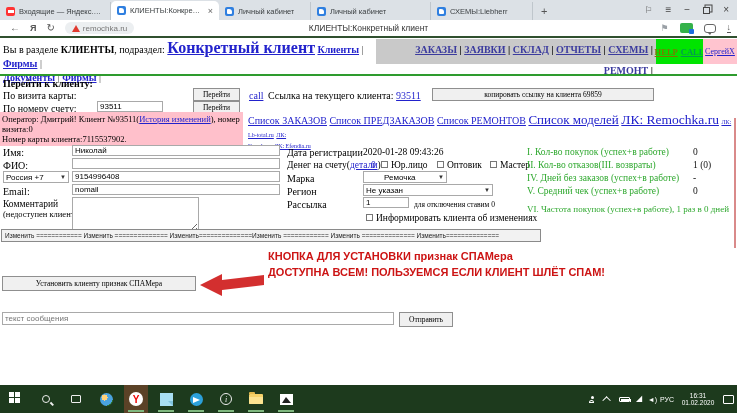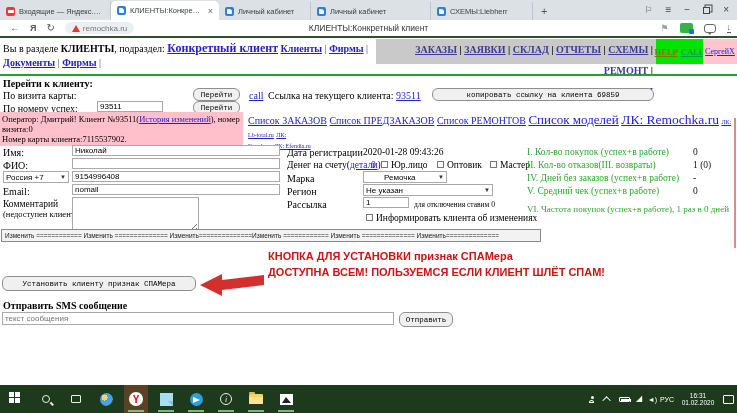--- a/index.html
+++ b/index.html
@@ -38,35 +38,35 @@
   .chat { width:12px; height:9px; border:1px solid #666; border-radius:3px; position:relative; background:#fff; }
   .chat::after { content:""; position:absolute; left:2px; bottom:-3px; border-left:3px solid transparent; border-right:2px solid transparent; border-top:3px solid #666; }
   .dl { font-size:9px; color:#555; border-bottom:1.5px solid #555; line-height:1; }
 
   #topline { position:absolute; left:0; top:36px; width:737px; height:2px; background:#30502f; }
 
   
   #page { position:absolute; left:0; top:38px; width:737px; height:347px; background:#fff; font-family:"Liberation Serif",serif; font-size:10px; color:#000; }
   #page a { color:#2222cc; text-decoration:underline; }
   .abs { position:absolute; }
-  .biglink { font-size:12px; font-weight:bold; }
+  .biglink { font-size:16px; font-weight:bold; }
   .hlink { font-size:10px; font-weight:bold; }
   .hsep { color:#444; }
   #menu-gray { left:376px; top:1px; width:280px; height:25px; background:#c9c9c9; text-align:right; font-size:10px; font-weight:bold; line-height:21px; padding-right:3px; font-family:"Liberation Serif",serif; }
   #menu-gray a { color:#3b3b9e; }
   #menu-green { left:656px; top:1px; width:47px; height:25px; display:flex; align-items:center; justify-content:center; gap:3px; font-size:8.5px; font-weight:bold; }
   #menu-green a.help { color:#7a7a00; }
   #menu-green a.call { color:#009a50; }
   #menu-pink { left:703px; top:1px; width:34px; height:25px; display:flex; align-items:center; justify-content:center; font-size:8px; }
   .hr-green { left:0; top:36px; width:737px; height:2px; background:#2e9b2e; }
 
   .lbl { font-size:10px; }
   .bold { font-weight:bold; }
   input.f, .f-like { font-family:"Liberation Sans",sans-serif; font-size:8px; border:1px solid #a9a9a9; height:11px; padding:0 2px; background:#fff; color:#000; }
-  button.b { font-family:Liberation Mono, monospace; font-size:7.5px; border:1px solid #8f8f8f; background:#f0f0f0; height:13px; border-radius:6px; color:#000; }
+  button.b { font-family:Liberation Serif, serif; font-size:7.5px; border:1px solid #8f8f8f; background:#f0f0f0; height:13px; border-radius:0; color:#000; }
   .sel { border:1px solid #a9a9a9; background:#fff; height:12px; display:flex; align-items:center; justify-content:space-between; font-family:"Liberation Sans",sans-serif; font-size:8px; padding:0 2px; }
   .sel .arr { font-size:6px; color:#333; }
   .cbx { display:inline-block; width:7px; height:7px; border:1px solid #777; background:#fff; vertical-align:middle; }
 
   #opblock { left:0; top:74px; width:243px; height:34px; background:#ffc0cb; font-size:8.5px; line-height:10px; padding:2px 2px; }
   #qlinks { left:248px; top:76px; width:487px; line-height:12px; }
   #qlinks .l1 { font-size:10px; }
   #qlinks .l1s { font-size:13px; }
   #qlinks .lkbig { font-size:13.5px; }
   #qlinks .tiny { font-size:6px; }
@@ -210,21 +210,21 @@
     <div class="abs bold lbl" style="left:3px; top:40px;">Перейти к клиенту:</div>
     <div class="abs lbl" style="left:3px; top:52px;">По визита карты:</div>
     <input class="abs f" style="left: 97px; top: 50px; width: 86px; margin-top: 43px;" value="7115537902">
     <button class="abs b" style="left:193px; top:50px; width:47px;">Перейти</button>
     <a href="#" class="abs" style="left:249px; top:52px; font-size:10px;">call</a>
     <div class="abs lbl" style="left:268px; top:52px;">
       <span>Ссылка на текущего клиента:</span>
       <a href="#">93511</a>
     </div>
     <button class="abs b" style="left:432px; top:50px; width:222px;">копировать ссылку на клиента 69859</button>
-    <div class="abs lbl" style="left:3px; top:65px;">По номеру успех:</div>
+    <div class="abs lbl" style="left:3px; top:65px;">По номеру счету:</div>
     <input class="abs f" style="left: 97px; top: 63px; width: 66px;" value="93511">
     <button class="abs b" style="left:193px; top:63px; width:47px;">Перейти</button>
 
     <div class="abs" id="opblock">
       <span>Оператор: Дмитрий! Клиент №93511(</span><a href="#">История изменений</a><span>), номер</span><br>
       <span>визита:0</span><br>
       <span>Номер карты клиента:7115537902.</span>
     </div>
 
     <div class="abs" id="qlinks">
@@ -299,21 +299,20 @@
 
     <div class="abs" id="chstrip">Изменить ============ Изменить ============== Изменить==============Изменить ============ Изменить ============== Изменить==============</div>
 
     <div class="abs rednote" style="left:268px; top:212px;">КНОПКА ДЛЯ УСТАНОВКИ признак СПАМера</div>
     <div class="abs rednote" style="left:268px; top:228px;">ДОСТУПНА ВСЕМ! ПОЛЬЗУЕМСЯ ЕСЛИ КЛИЕНТ ШЛЁТ СПАМ!</div>
     <svg class="abs" style="left:198px; top:234px;" width="68" height="24" viewBox="0 0 68 24">
       <polygon points="2,13 24,2 24,8 66,3 66,13 24,18 24,24" fill="#d32f2f"></polygon>
     </svg>
     <button class="abs b" id="spam-btn">Установить клиенту признак СПАМера</button>
 
-    <div class="abs bold lbl" style="left:3px; top:262px;">Отправить SMS сообщение</div>
     <input class="abs f" id="sms-input" placeholder="текст сообщения" style="">
     <button class="abs b" id="sms-btn">Отправить</button>
   </div>
 
   <div id="taskbar">
     <div class="tbslot" style="left:4px">
         <span class="win-sq"></span>
       </div>
     <div class="tbslot" style="left:34px">
         <span class="srch"></span>

